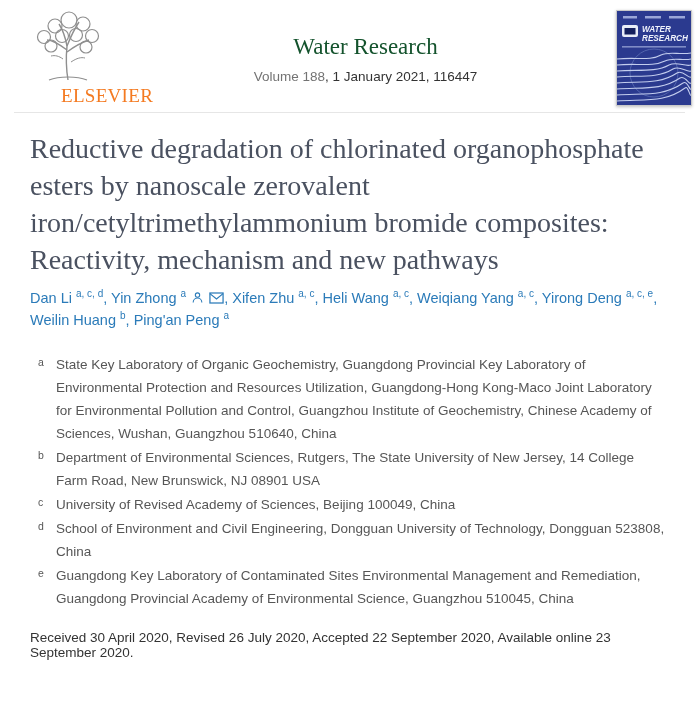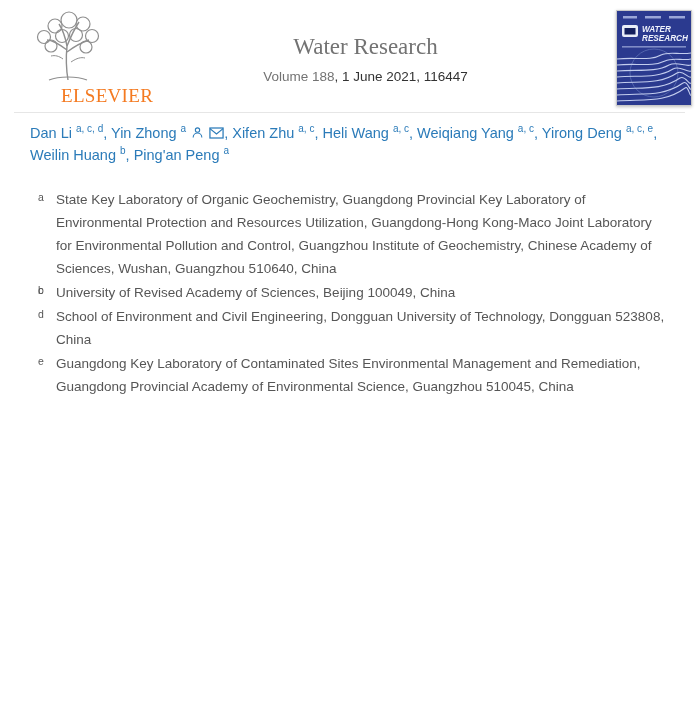--- a/index.html
+++ b/index.html
@@ -18,21 +18,21 @@
   .logo-block{width:95px;text-align:center;flex:0 0 auto;}
   .logo-tree{display:block;margin:0 auto;}
   .logo-word{
     font-family:"Liberation Serif", serif;
     font-size:19px;color:#f47a21;letter-spacing:.3px;line-height:1;
     margin-top:2px;white-space:nowrap;margin-left:41px;
   }
   .head-center{flex:1 1 auto;text-align:center;padding-top:24px;}
   .journal-title{
     font-family:"Liberation Serif", serif;
-    font-size:23px;color:#737373;line-height:1.15;
+    font-size:23px;color:#14532d;line-height:1.15;
   }
   .vol-line{font-size:13.5px;color:#333;margin-top:9px;}
   .link-blue{color:#737373;text-decoration:none;cursor:pointer;}
   .cover{flex:0 0 auto;margin-top:0;font-style:italic;}
   .cover svg{display:block;border:1px solid #c9c9c9;box-shadow:0 1px 3px rgba(0,0,0,.25);}
 
   .rule{border:none;border-top:1px solid #e6e6e6;margin:2px 14px 0 14px;}
 
   
   .article{padding:0 30px;}
@@ -86,21 +86,21 @@
         <path d="M20 70 C30 66 48 66 58 70" stroke-width="1.2"></path>
         <path d="M34 49 C30 46 26 45 22 46" stroke-width="1"></path>
         <path d="M42 52 C48 48 52 47 56 48" stroke-width="1"></path>
       </svg>
       <div class="logo-word">ELSEVIER</div>
     </div>
 
     <div class="head-center">
       <div class="journal-title">Water Research</div>
       <div class="vol-line">
-        <span class="link-blue">Volume 188</span><span>, 1 June 2021, 116447</span>
+        <span class="link-blue">Volume 188</span><span>, 1 January 2021, 116447</span>
       </div>
     </div>
 
     <div class="cover">
       <svg width="74" height="94" viewBox="0 0 74 94">
         <rect x="0" y="0" width="74" height="94" fill="#2b3a8f"></rect>
         <rect x="6" y="5" width="14" height="2.5" fill="#9aa6d8"></rect>
         <rect x="28" y="5" width="16" height="2.5" fill="#9aa6d8"></rect>
         <rect x="52" y="5" width="16" height="2.5" fill="#9aa6d8"></rect>
         <rect x="5" y="14" width="16" height="12" rx="2" fill="#e9edf8"></rect>
@@ -119,32 +119,34 @@
           <path d="M0 84 C26 82 46 86 66 72 C70 69 73 80 74 78"></path>
           <path d="M0 90 C28 88 48 92 68 77 C71 74 73 86 74 84"></path>
         </g>
       </svg>
     </div>
   </div>
 
   <hr class="rule">
 
   <div class="article">
+    <h1 class="title">Reductive degradation of chlorinated organophosphate esters by nanoscale zerovalent iron/cetyltrimethylammonium bromide composites: Reactivity, mechanism and new pathways</h1>
 
     <div class="authors"><span class="author">Dan Li <sup>a, c, d</sup></span><span class="sep">, </span><span class="author">Yin Zhong <sup>a</sup><span class="a-icon"><svg width="13" height="13" viewBox="0 0 24 24" fill="none" stroke="#2b7bb9" stroke-width="2">
               <circle cx="12" cy="7.5" r="4"></circle>
               <path d="M4 21c0-4.5 3.6-8 8-8s8 3.5 8 8"></path>
             </svg></span><span class="a-icon"><svg width="15" height="12" viewBox="0 0 24 19" fill="none" stroke="#2b7bb9" stroke-width="2">
               <rect x="1.5" y="1.5" width="21" height="16"></rect>
               <path d="M1.5 2.5 12 11 22.5 2.5"></path>
             </svg></span></span><span class="sep">, </span><span class="author">Xifen Zhu <sup>a, c</sup></span><span class="sep">, </span><span class="author">Heli Wang <sup>a, c</sup></span><span class="sep">, </span><span class="author">Weiqiang Yang <sup>a, c</sup></span><span class="sep">, </span><span class="author">Yirong Deng <sup>a, c, e</sup></span><span class="sep">, </span><span class="author">Weilin Huang <sup>b</sup></span><span class="sep">, </span><span class="author">Ping'an Peng <sup>a</sup></span></div>
 
     <ul class="affils">
         <li><span class="aff-label">a</span><span>State Key Laboratory of Organic Geochemistry, Guangdong Provincial Key Laboratory of Environmental Protection and Resources Utilization, Guangdong-Hong Kong-Maco Joint Laboratory for Environmental Pollution and Control, Guangzhou Institute of Geochemistry, Chinese Academy of Sciences, Wushan, Guangzhou 510640, China</span></li>
-        <li><span class="aff-label">b</span></li>
+        <li><span class="aff-label">b</span><span>Department of Environmental Sciences, Rutgers, The State University of New Jersey, 14 College Farm Road, New Brunswick, NJ 08901 USA</span></li>
         <li><span class="aff-label">c</span><span>University of Revised Academy of Sciences, Beijing 100049, China</span></li>
         <li><span class="aff-label">d</span><span>School of Environment and Civil Engineering, Dongguan University of Technology, Dongguan 523808, China</span></li>
         <li><span class="aff-label">e</span><span>Guangdong Key Laboratory of Contaminated Sites Environmental Management and Remediation, Guangdong Provincial Academy of Environmental Science, Guangzhou 510045, China</span></li>
       </ul>
 
+    <div class="dates">Received 30 April 2020, Revised 26 July 2020, Accepted 22 September 2020, Available online 23 September 2020.</div>
   </div>
 
 </div>
 
 </body></html>

